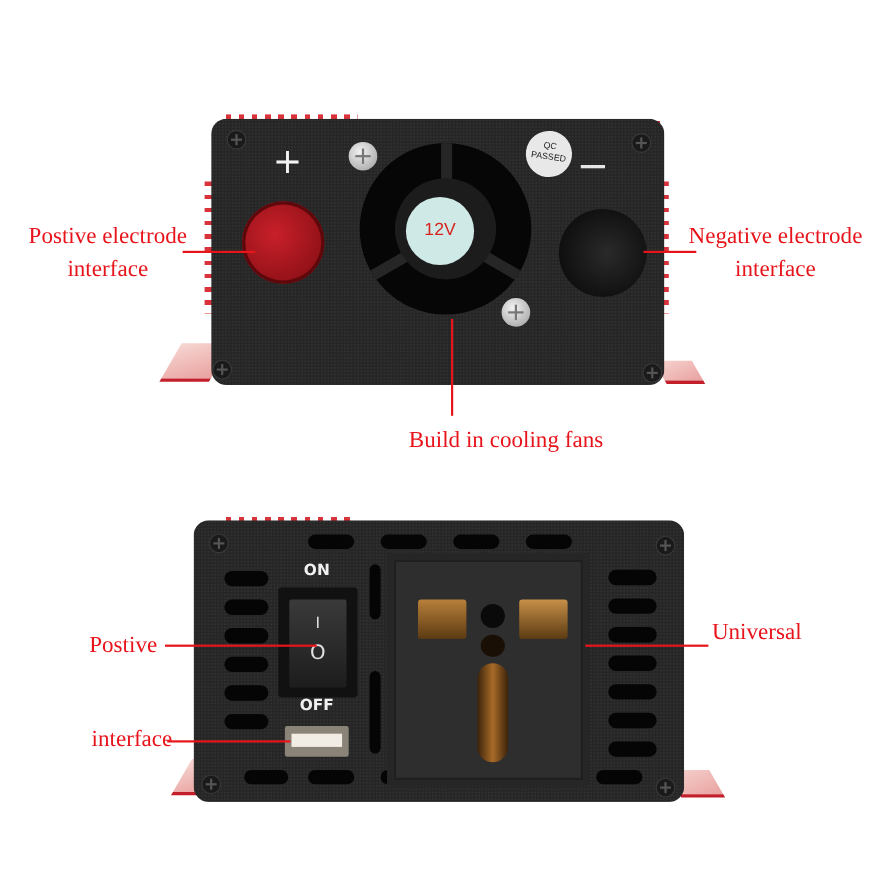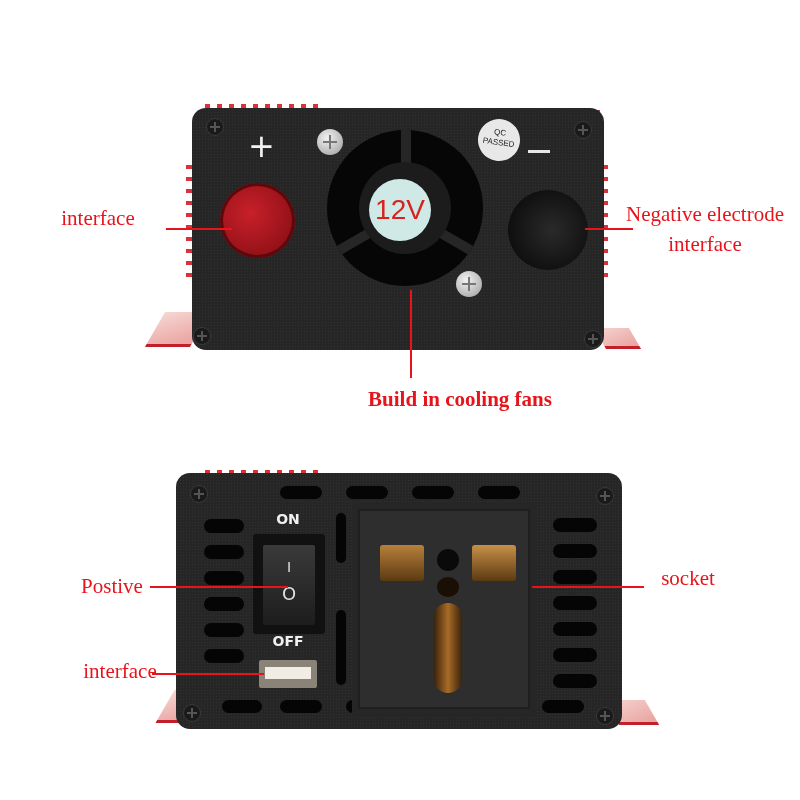--- a/index.html
+++ b/index.html
@@ -51,39 +51,40 @@
     <div>PASSED</div>
   </div>
 
   <div class="abs" style="left:327px;top:130px;width:156px;height:156px;border-radius:50%;background:#060606;overflow:hidden;">
     <div class="abs" style="left:74px;top:0;width:10px;height:40px;background:#262626;"></div>
     <div class="abs" style="left:0;top:105px;width:60px;height:10px;background:#262626;transform:rotate(-30deg);"></div>
     <div class="abs" style="left:96px;top:105px;width:60px;height:10px;background:#262626;transform:rotate(30deg);"></div>
     <div class="abs" style="left:32px;top:32px;width:92px;height:92px;border-radius:50%;background:#1c1c1c;"></div>
   </div>
   <div class="abs" style="left:369px;top:179px;width:62px;height:62px;border-radius:50%;background:#cfe9e6;text-align:center;">
-    <span style="display:block;line-height:62px;font-family:'Liberation Sans',sans-serif;font-size:28px;color:#d6231f;">12V</span>
+    <span style="display:block;line-height:62px;font-family:'Liberation Sans',sans-serif;font-size:16px;color:#d6231f;">12V</span>
   </div>
 
   <div class="abs" style="left:220px;top:183px;width:75px;height:75px;border-radius:50%;background:radial-gradient(circle at 40% 40%,#c8202a,#7d0b10);box-shadow:0 0 0 3px #5e080c inset;"></div>
   <div class="abs" style="left:508px;top:190px;width:80px;height:80px;border-radius:50%;background:radial-gradient(circle at 55% 50%,#2a2a2a,#050505);"></div>
 
   <div class="label" style="left:8px;top:201px;width:180px;">
+    <div>Postive electrode</div>
     <div style="margin-top:4px;">interface</div>
   </div>
   <div class="leader" style="left:166px;top:228px;width:66px;height:2px;"></div>
 
   <div class="label" style="left:605px;top:201px;width:200px;">
     <div>Negative electrode</div>
     <div style="margin-top:4px;">interface</div>
   </div>
   <div class="leader" style="left:585px;top:228px;width:48px;height:2px;"></div>
 
   <div class="leader" style="left:410px;top:290px;width:2px;height:88px;"></div>
-  <div class="label" style="left:340px;top:386px;width:240px;font-weight:bold;">Build in cooling fans</div>
+  <div class="label" style="left:340px;top:386px;width:240px;">Build in cooling fans</div>
 </div>
 
 <div>
   <div class="fin" style="left:183px;top:530px;width:8px;height:140px;background:repeating-linear-gradient(#d8323a 0 4px,transparent 4px 12px);"></div>
   <div class="fin" style="left:612px;top:530px;width:8px;height:150px;background:repeating-linear-gradient(#d8323a 0 4px,transparent 4px 12px);"></div>
   <div class="fin" style="left:205px;top:470px;width:115px;height:5px;background:repeating-linear-gradient(90deg,#d8323a 0 5px,transparent 5px 12px);"></div>
   <div class="fin" style="left:510px;top:474px;width:100px;height:5px;background:repeating-linear-gradient(90deg,#d8323a 0 5px,transparent 5px 12px);"></div>
   <div class="foot" style="left:165px;top:690px;width:35px;height:30px;transform:skewX(-30deg);"></div>
   <div class="foot" style="left:612px;top:700px;width:40px;height:22px;transform:skewX(30deg);"></div>
 
@@ -154,16 +155,16 @@
 
   <div class="label" style="left:72px;top:573px;width:80px;">Postive</div>
   <div class="leader" style="left:150px;top:586px;width:138px;height:2px;"></div>
 
   <div class="label" style="left:70px;top:654px;width:100px;">
     <div style="margin-top:4px;">interface</div>
   </div>
   <div class="leader" style="left:152px;top:673px;width:112px;height:2px;"></div>
 
   <div class="label" style="left:628px;top:561px;width:120px;">
-    <div style="margin-top:4px;">socket</div>
+    <div>Universal</div>
   </div>
   <div class="leader" style="left:532px;top:586px;width:112px;height:2px;"></div>
 </div>
 
 </body></html>

